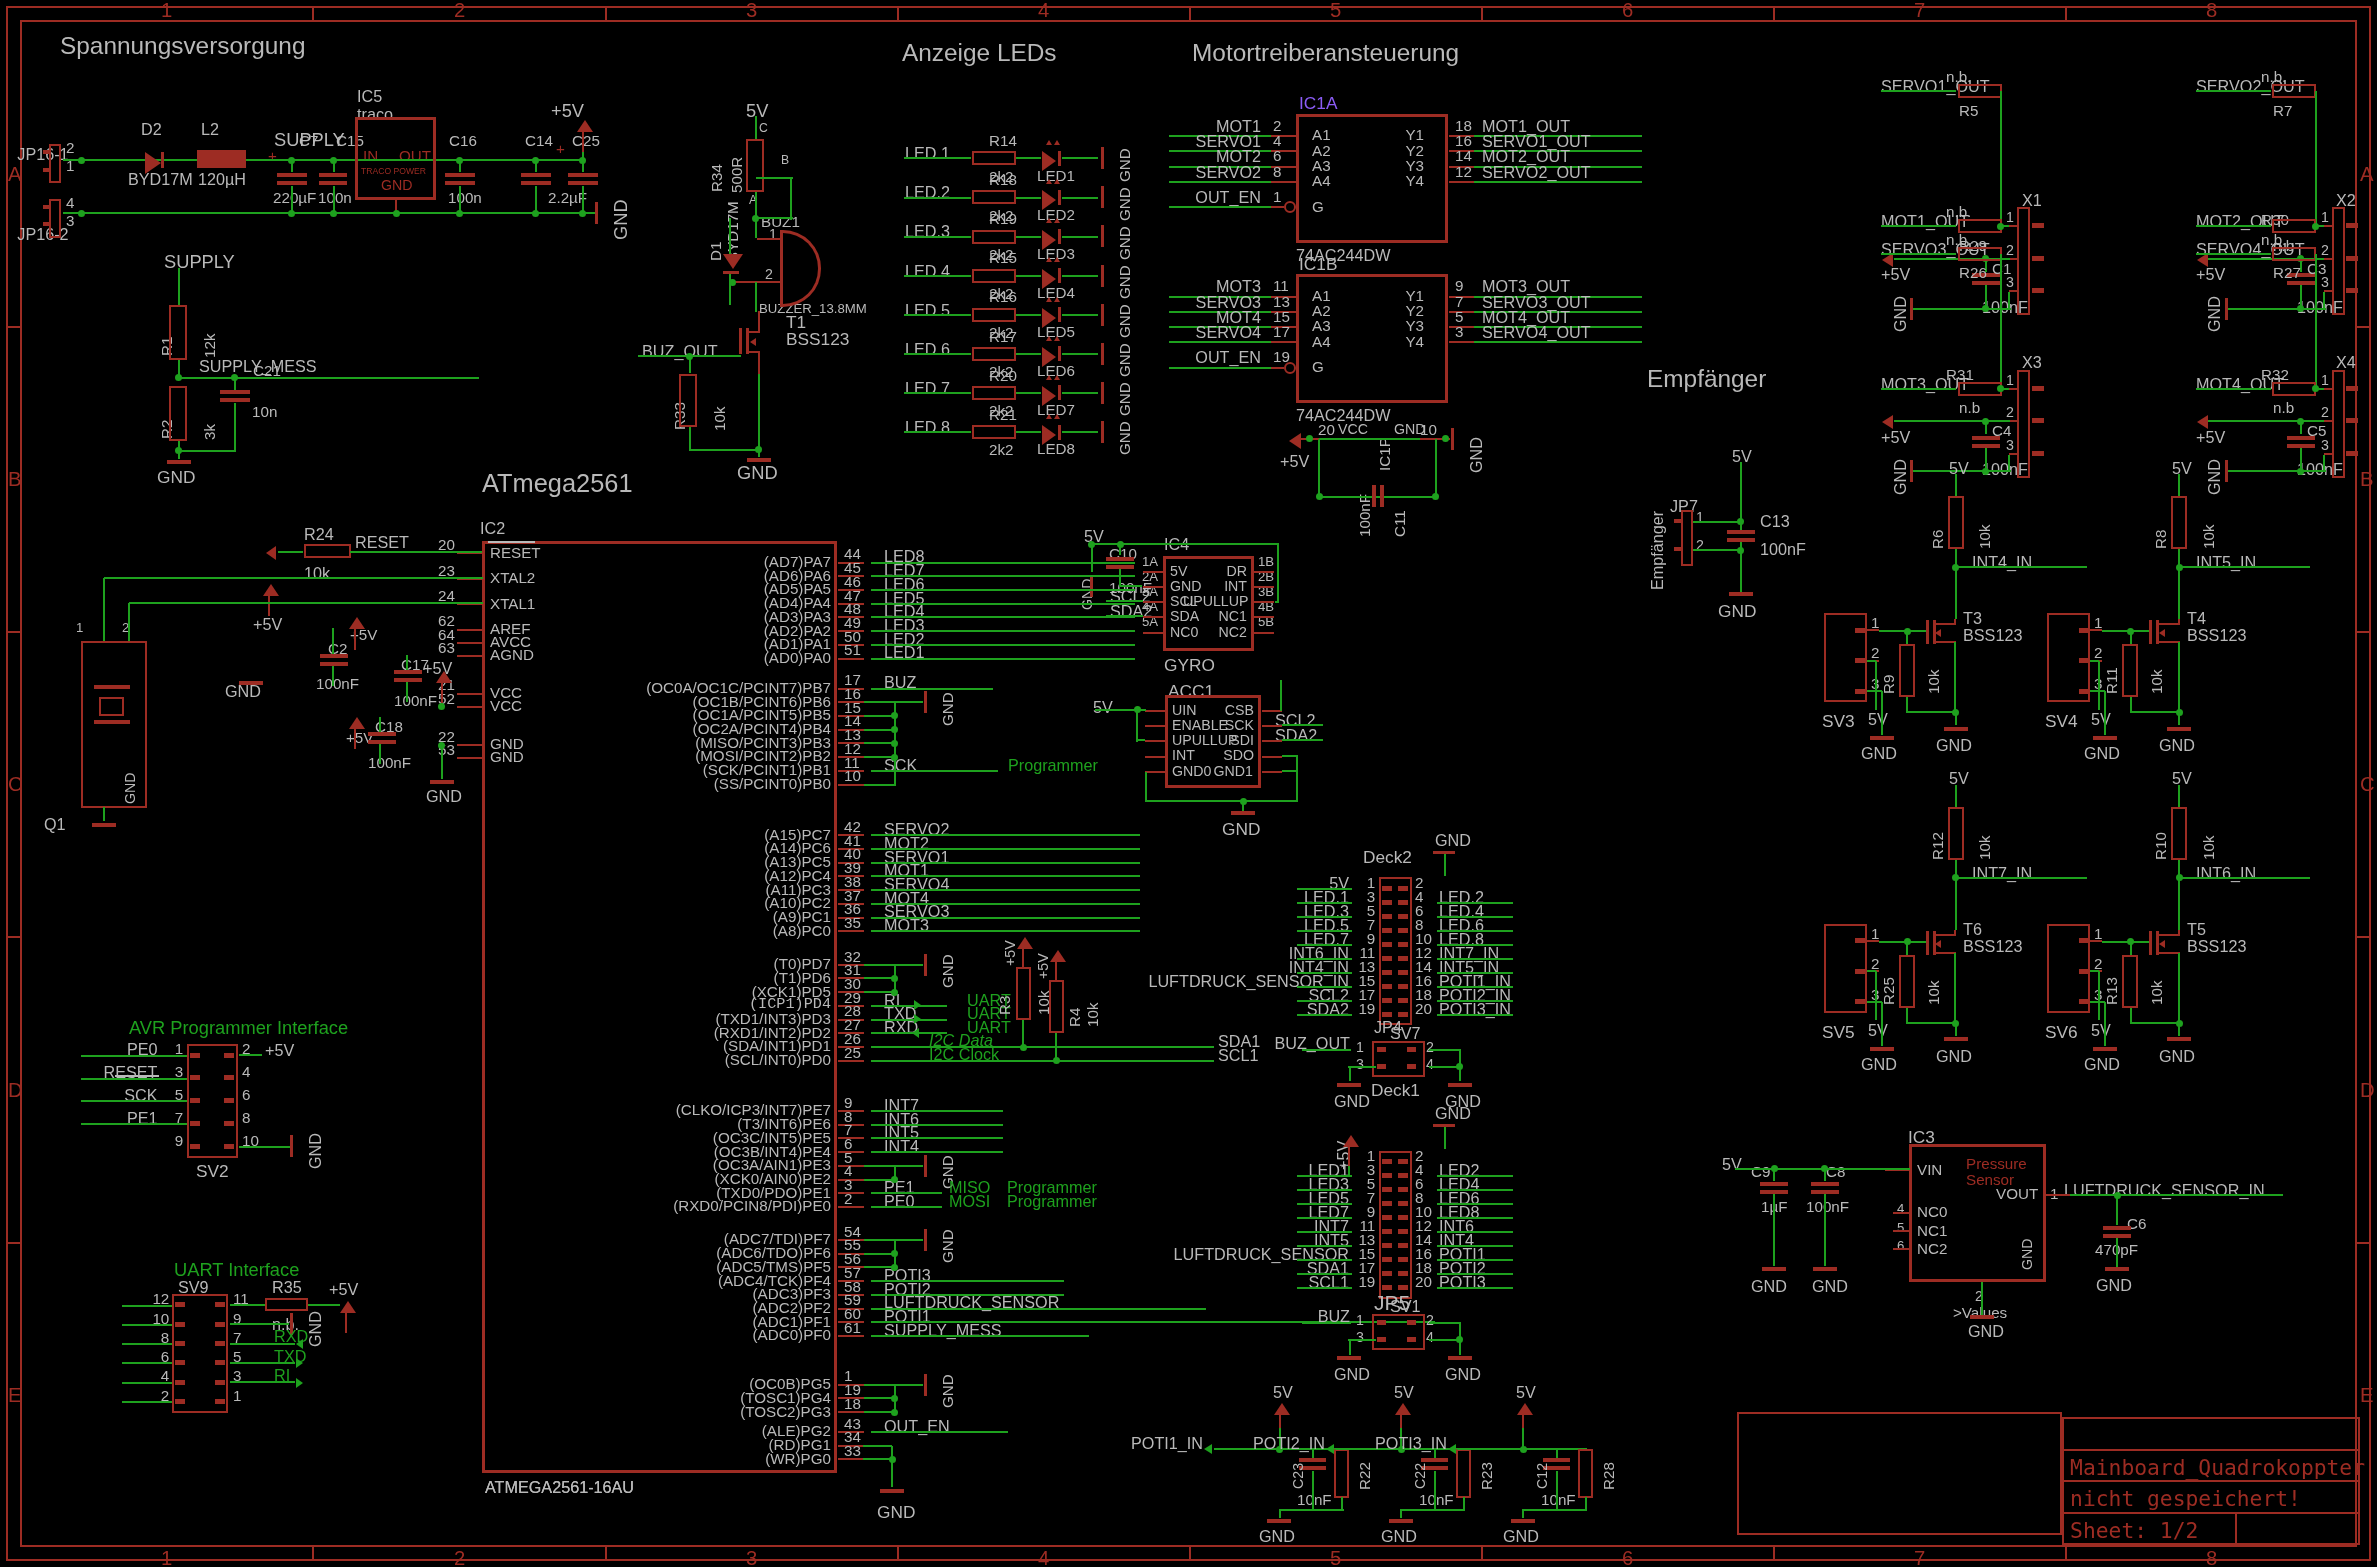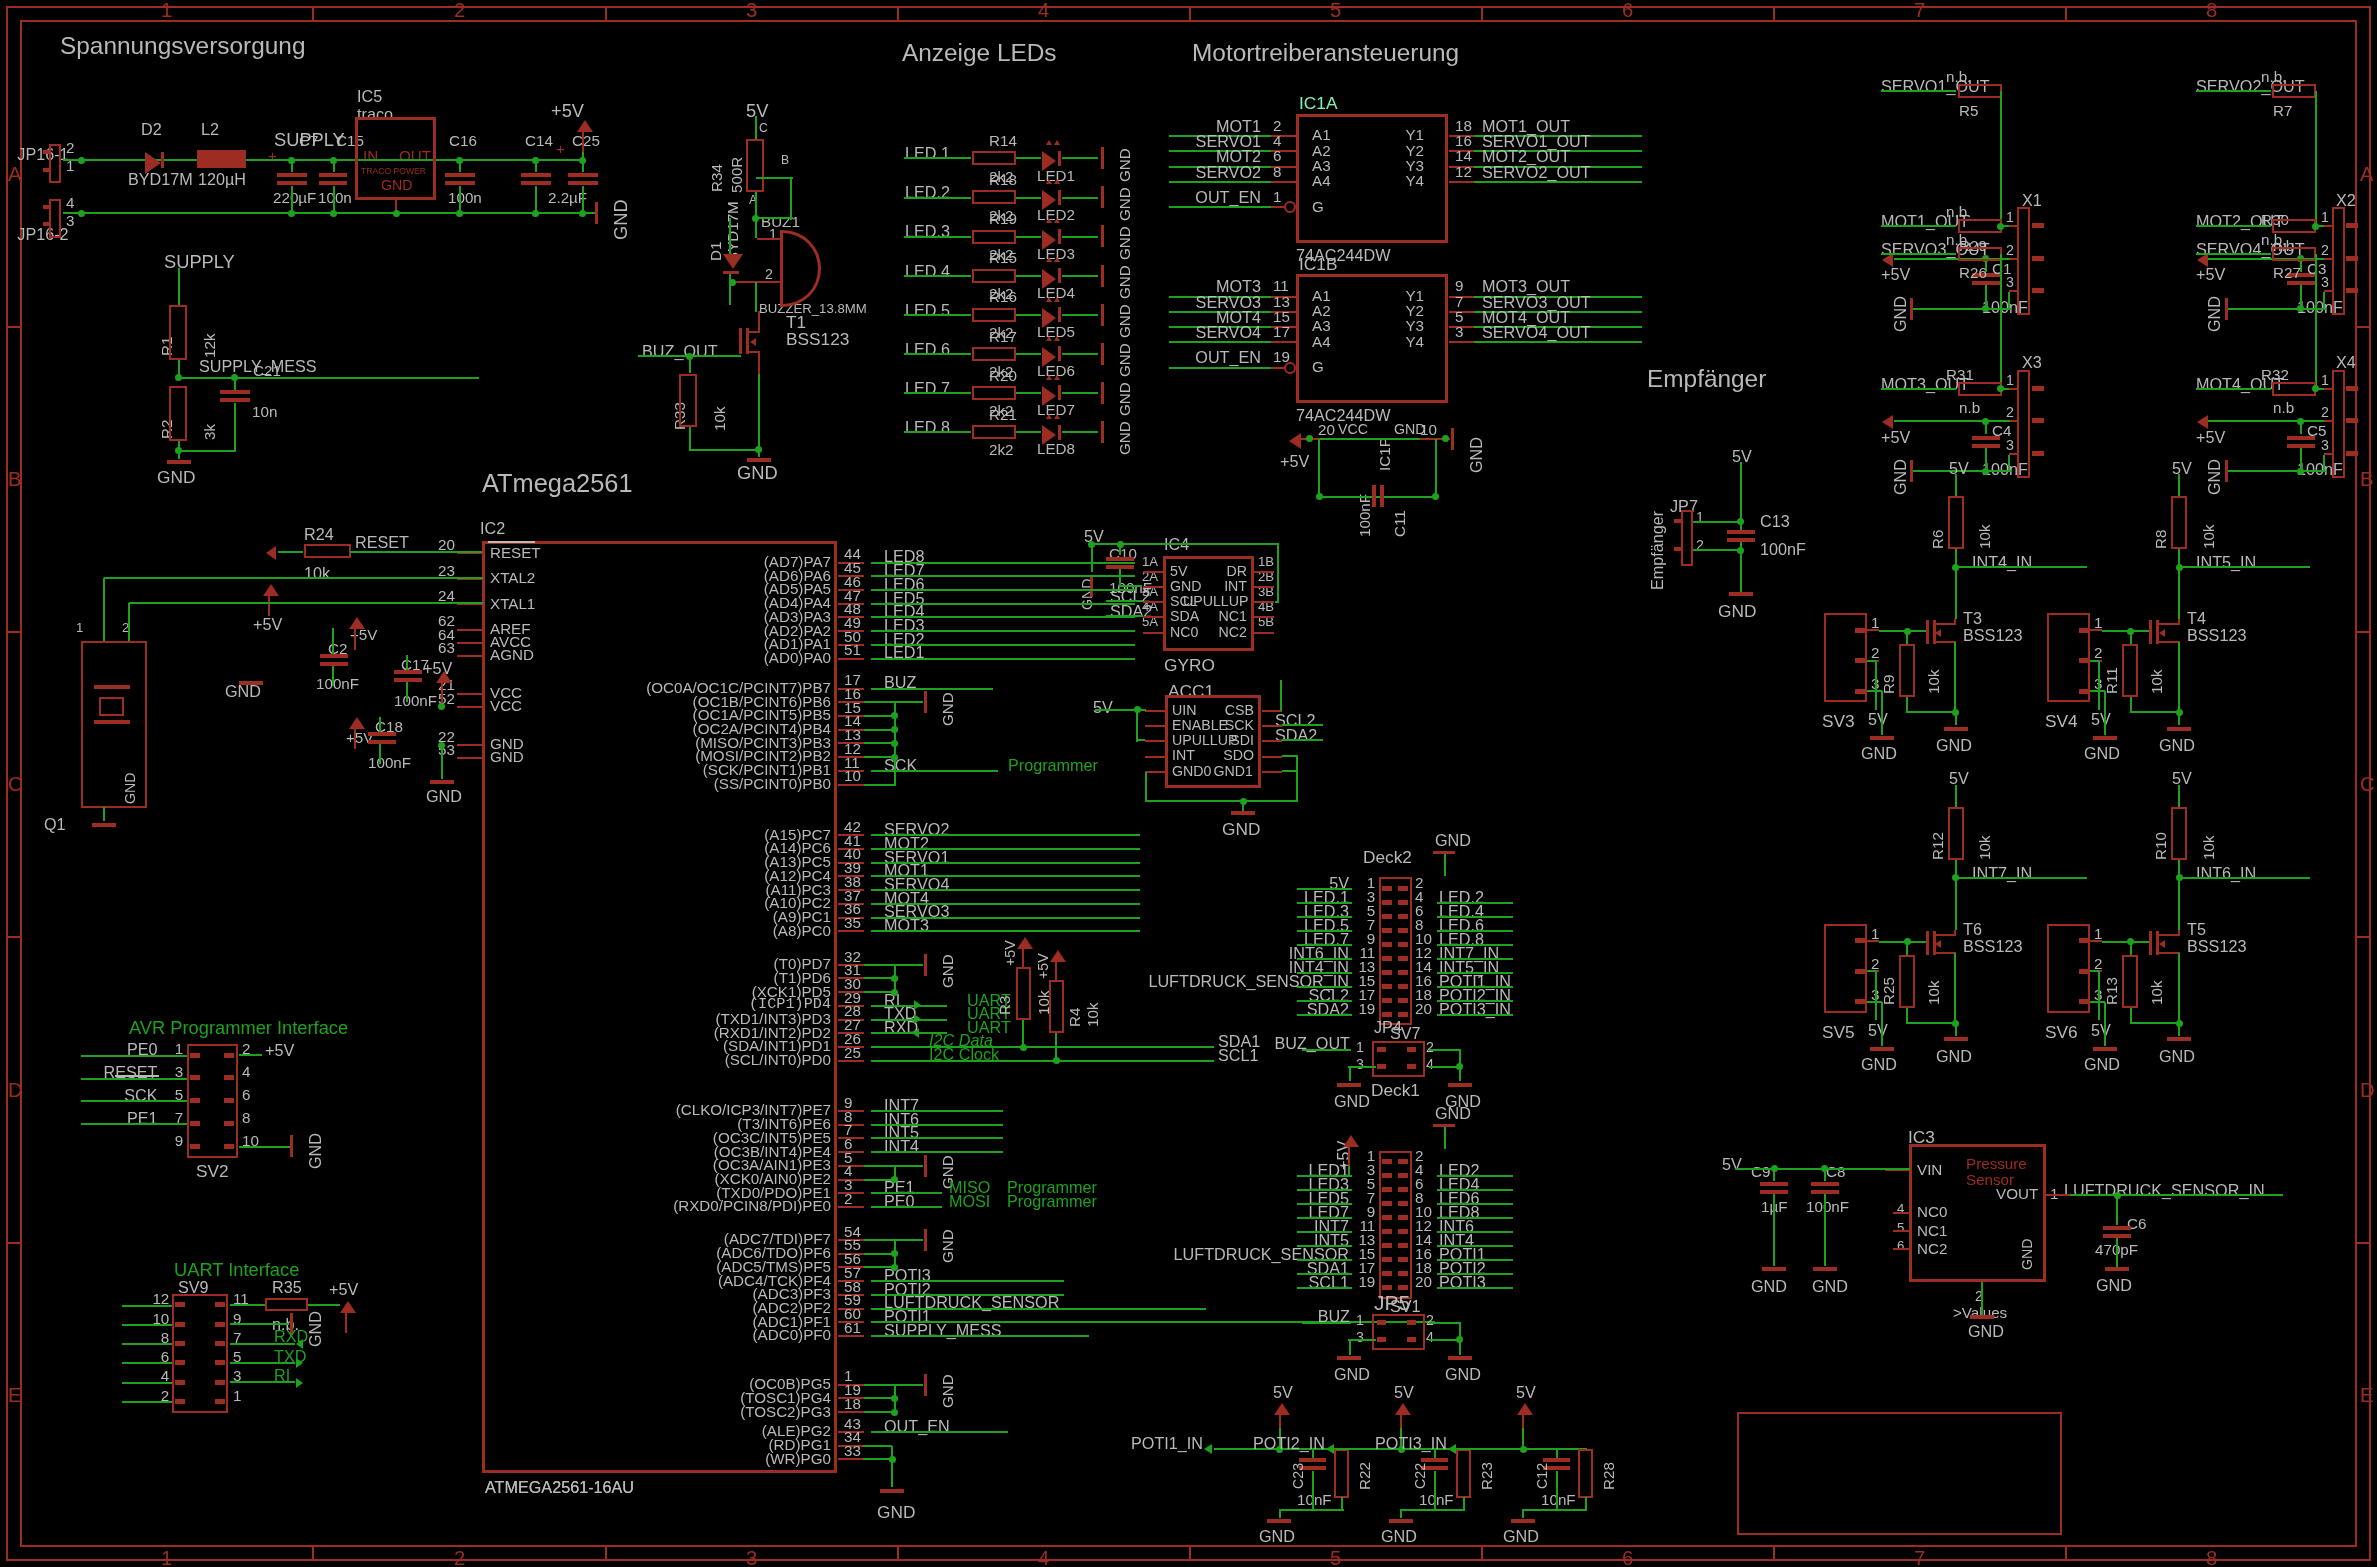--- a/index.html
+++ b/index.html
@@ -12,20 +12,33 @@
           font-family:"DejaVu Sans Mono",monospace;font-size:21.3px;color:#9d2c23;
           white-space:nowrap;overflow:visible;}
   .tb-row:first-child{border-top:none;}
   .tb-row span{position:absolute;left:6.1px;top:4.1px;}
   .tb-sheet .tb-cell2{position:absolute;left:171px;top:-2px;width:2px;height:31.5px;background:#9d2c23;}
 </style>
 </head>
 <body>
 
 <div id="canvas">
+  <div id="tblock">
+    <div class="tb-row tb-empty"></div>
+    <div class="tb-row">
+        <span>Mainboard_Quadrokoppter</span>
+      </div>
+    <div class="tb-row">
+        <span>nicht gespeichert!</span>
+      </div>
+    <div class="tb-row tb-sheet">
+        <span>Sheet: 1/2</span>
+        <span class="tb-cell2"></span>
+      </div>
+  </div>
 <div class="s" style="left: 6.1px; top: 6.1px; width: 2365px; height: 1555px; border: 2.5px solid rgb(157, 44, 35); box-sizing: border-box;"></div>
     <div class="s" style="left: 20.3px; top: 20.3px; width: 2337px; height: 1527px; border: 2.5px solid rgb(157, 44, 35); box-sizing: border-box;"></div>
     <div class="s" style="left: 312px; top: 6.1px; width: 2px; height: 14.2px; background: rgb(157, 44, 35);"></div>
     <div class="s" style="left: 312px; top: 1547px; width: 2px; height: 14.2px; background: rgb(157, 44, 35);"></div>
     <div class="s" style="left: 605px; top: 6.1px; width: 2px; height: 14.2px; background: rgb(157, 44, 35);"></div>
     <div class="s" style="left: 605px; top: 1547px; width: 2px; height: 14.2px; background: rgb(157, 44, 35);"></div>
     <div class="s" style="left: 897px; top: 6.1px; width: 2px; height: 14.2px; background: rgb(157, 44, 35);"></div>
     <div class="s" style="left: 897px; top: 1547px; width: 2px; height: 14.2px; background: rgb(157, 44, 35);"></div>
     <div class="s" style="left: 1189px; top: 6.1px; width: 2px; height: 14.2px; background: rgb(157, 44, 35);"></div>
     <div class="s" style="left: 1189px; top: 1547px; width: 2px; height: 14.2px; background: rgb(157, 44, 35);"></div>
@@ -533,21 +546,21 @@
     <div class="t" style="left: 989px; top: 442px; font-size: 15.2px; color: rgb(185, 185, 185);">2k2</div>
     <div class="s" style="left: 1016px; top: 431px; width: 25.4px; height: 2px; background: rgb(30, 161, 30);"></div>
     <div class="s" style="left: 1042px; top: 425px; width: 0px; height: 0px; border-left: 14.2px solid rgb(157, 44, 35); border-top: 10.2px solid transparent; border-bottom: 10.2px solid transparent;"></div>
     <div class="s" style="left: 1058px; top: 425px; width: 3px; height: 15.2px; background: rgb(157, 44, 35);"></div>
     <div class="s" style="left: 1046px; top: 414px; width: 0px; height: 0px; border-bottom: 5.1px solid rgb(157, 44, 35); border-left: 3.6px solid transparent; border-right: 3.6px solid transparent;"></div>
     <div class="s" style="left: 1054px; top: 414px; width: 0px; height: 0px; border-bottom: 5.1px solid rgb(157, 44, 35); border-left: 3.6px solid transparent; border-right: 3.6px solid transparent;"></div>
     <div class="t" style="left: 1037px; top: 441px; font-size: 15.2px; color: rgb(185, 185, 185);">LED8</div>
     <div class="s" style="left: 1062px; top: 431px; width: 36px; height: 2px; background: rgb(30, 161, 30);"></div>
     <div class="s" style="left: 1101px; top: 421px; width: 3px; height: 22.3px; background: rgb(157, 44, 35);"></div>
     <div class="t" style="left: 1117px; top: 455px; font-size: 15.2px; color: rgb(185, 185, 185); transform: rotate(-90deg); transform-origin: 0px 0px;">GND</div>
-    <div class="t" style="left: 1299px; top: 94px; font-size: 17.3px; color: #86efac; text-align: center;">IC1A</div>
+    <div class="t" style="left: 1299px; top: 94px; font-size: 17.3px; color: #8b5cf6; text-align: center;">IC1A</div>
     <div class="s" style="left: 1296px; top: 114px; width: 152px; height: 129px; border: 3.6px solid rgb(157, 44, 35); box-sizing: border-box;"></div>
     <div class="t" style="left: 1058px; top: 118px; font-size: 16.2px; color: rgb(185, 185, 185); width: 203px; text-align: right;">MOT1</div>
     <div class="t" style="left: 1273px; top: 118px; font-size: 15.2px; color: rgb(185, 185, 185);">2</div>
     <div class="s" style="left: 1169px; top: 135px; width: 102px; height: 2px; background: rgb(30, 161, 30);"></div>
     <div class="s" style="left: 1271px; top: 135px; width: 25.4px; height: 2px; background: rgb(157, 44, 35);"></div>
     <div class="t" style="left: 1312px; top: 127px; font-size: 15.2px; color: rgb(185, 185, 185);">A1</div>
     <div class="t" style="left: 1373px; top: 127px; font-size: 15.2px; color: rgb(185, 185, 185); width: 51px; text-align: right;">Y1</div>
     <div class="s" style="left: 1449px; top: 135px; width: 25.4px; height: 2px; background: rgb(157, 44, 35);"></div>
     <div class="t" style="left: 1455px; top: 118px; font-size: 15.2px; color: rgb(185, 185, 185);">18</div>
     <div class="s" style="left: 1474px; top: 135px; width: 168px; height: 2px; background: rgb(30, 161, 30);"></div>

